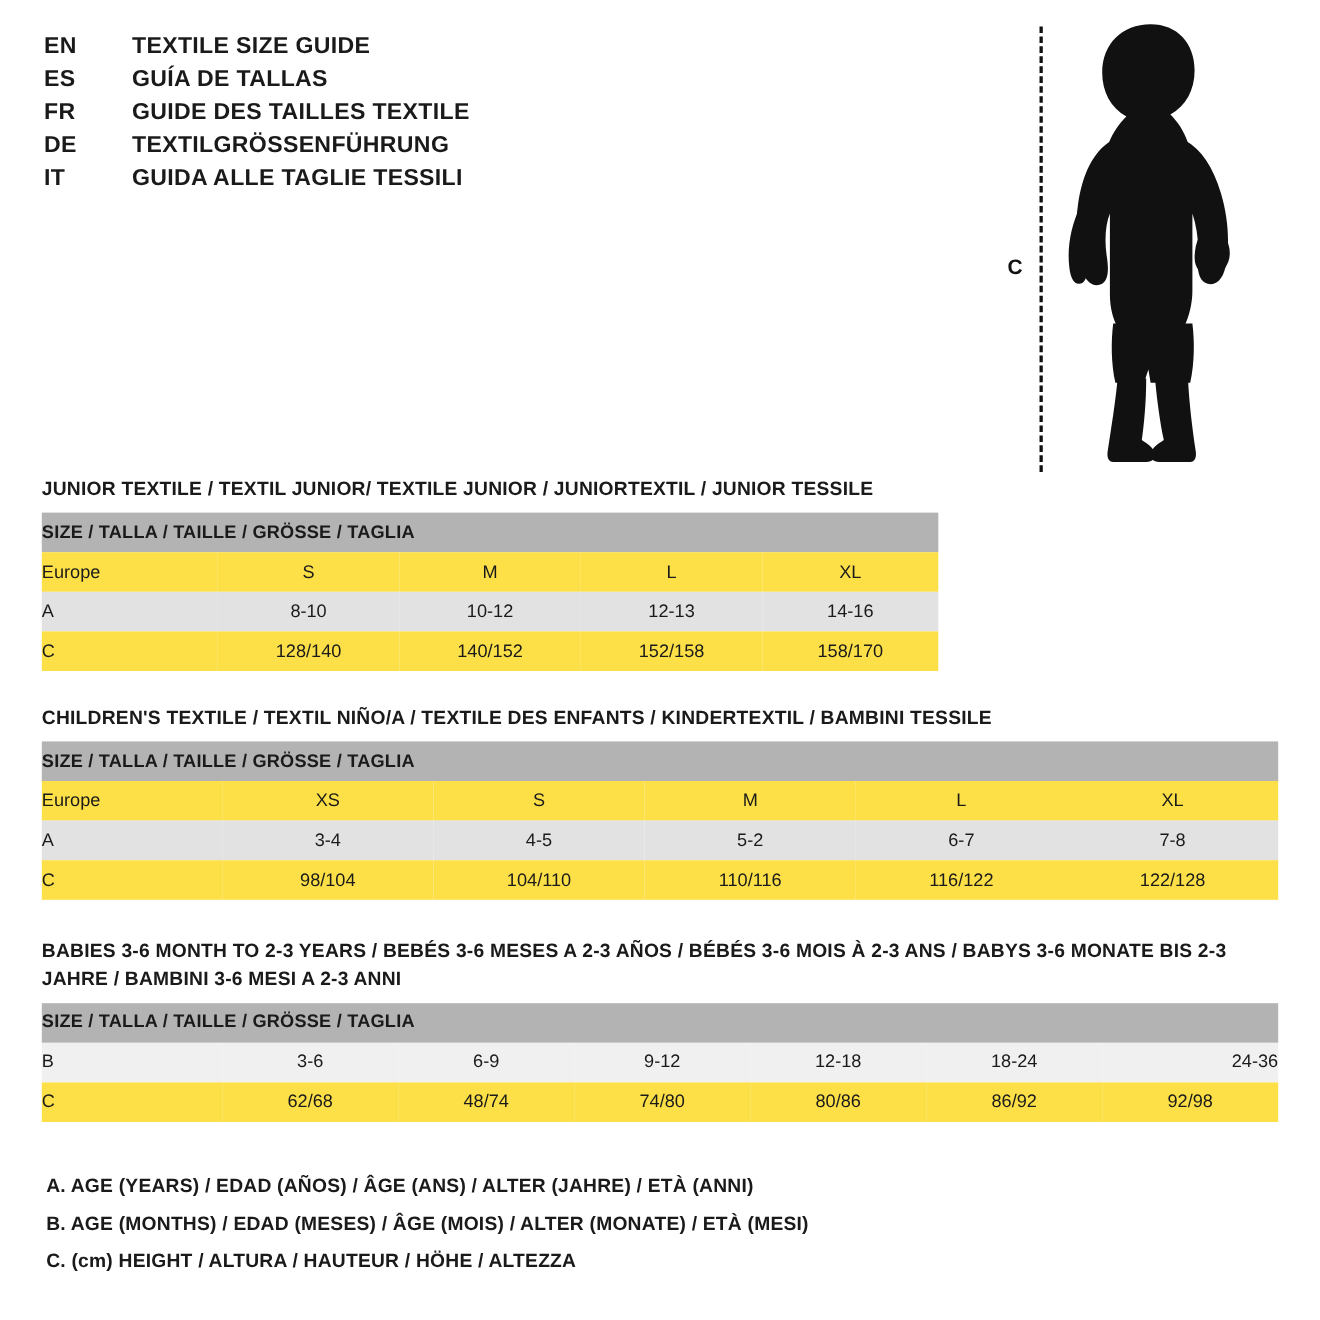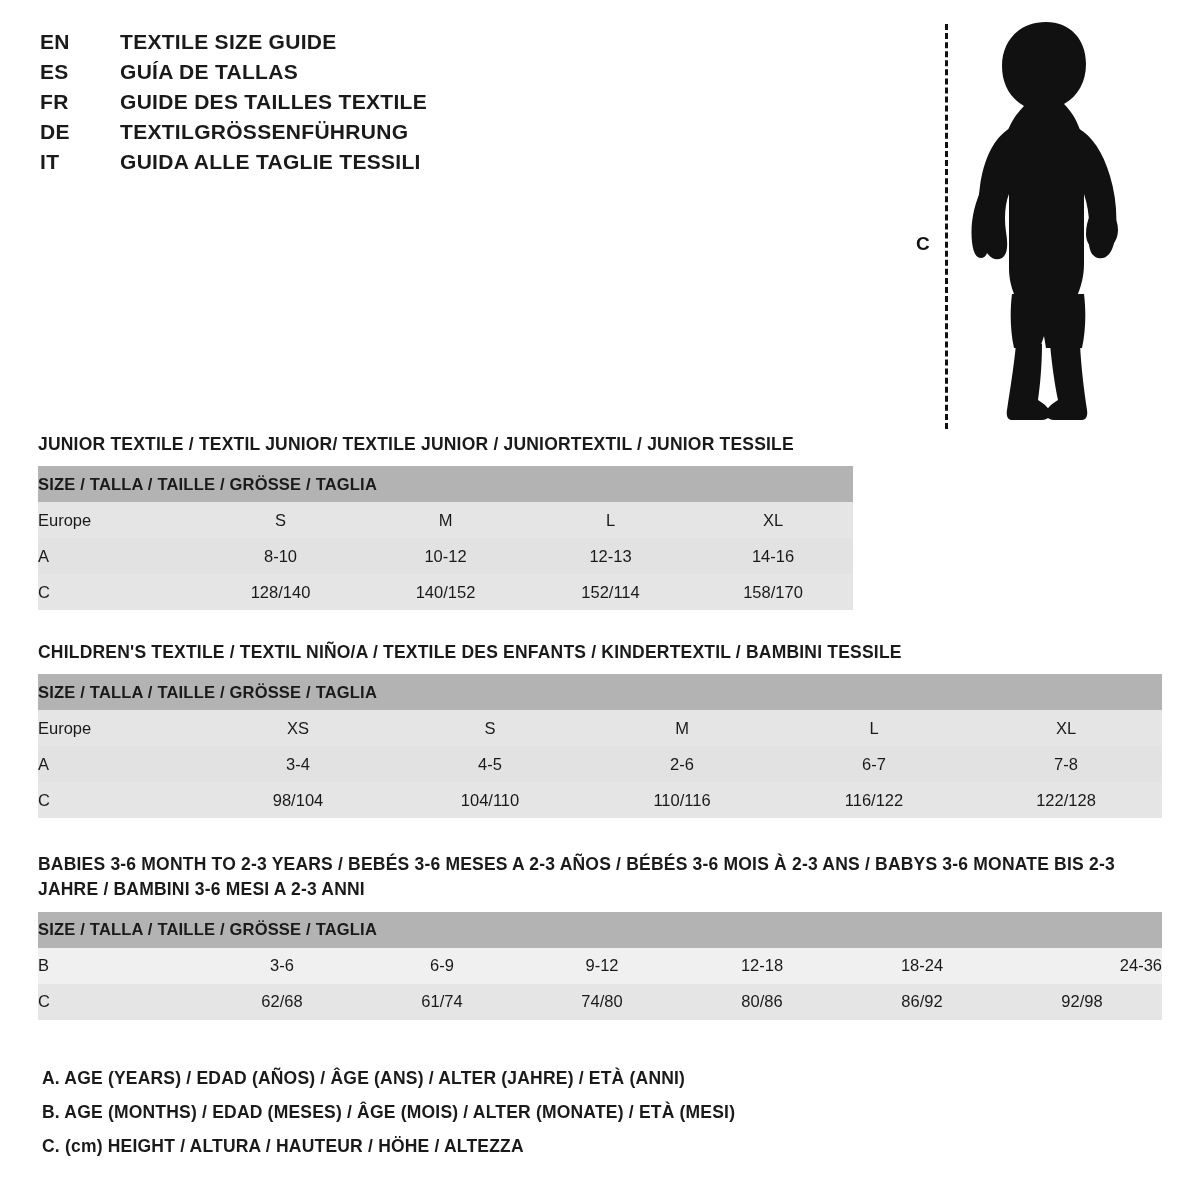--- a/index.html
+++ b/index.html
@@ -105,21 +105,21 @@
   }
   .row-head td {
     background: #b3b3b3;
     font-weight: bold;
     letter-spacing: 0.2px;
     padding-left: 8px;
     font-size: 16.5px;
   }
   .row-zebra-light td { background: #f0f0f0; }
   .row-zebra-dark td  { background: #e2e2e2; }
-  .row-white td       { background: #e5e5e5; }
+  .row-white td       { background: #fde047; }
   .cell-label {
     padding-left: 8px;
     text-align: left;
     white-space: nowrap;
   }
   .cell-val {
     text-align: center;
     white-space: nowrap;
   }
 
@@ -209,21 +209,21 @@
         <td class="cell-label">A</td>
         <td class="cell-val">8-10</td>
         <td class="cell-val">10-12</td>
         <td class="cell-val">12-13</td>
         <td class="cell-val">14-16</td>
       </tr>
       <tr class="row-white">
         <td class="cell-label">C</td>
         <td class="cell-val">128/140</td>
         <td class="cell-val">140/152</td>
-        <td class="cell-val">152/114</td>
+        <td class="cell-val">152/158</td>
         <td class="cell-val">158/170</td>
       </tr>
     </tbody>
       </table>
   </div>
 
   <div class="section" style="top:640px;">
     <div class="section-title">CHILDREN'S TEXTILE / TEXTIL NIÑO/A / TEXTILE DES ENFANTS / KINDERTEXTIL / BAMBINI TESSILE</div>
     <table class="size-table" style="width:1124px;">
       <tbody>
@@ -235,21 +235,21 @@
         <td class="cell-val" style="width:192px;">XS</td>
         <td class="cell-val" style="width:192px;">S</td>
         <td class="cell-val" style="width:192px;">M</td>
         <td class="cell-val" style="width:192px;">L</td>
         <td class="cell-val" style="width:192px;">XL</td>
       </tr>
       <tr class="row-zebra-dark">
         <td class="cell-label">A</td>
         <td class="cell-val">3-4</td>
         <td class="cell-val">4-5</td>
-        <td class="cell-val">2-6</td>
+        <td class="cell-val">5-2</td>
         <td class="cell-val">6-7</td>
         <td class="cell-val">7-8</td>
       </tr>
       <tr class="row-white">
         <td class="cell-label">C</td>
         <td class="cell-val">98/104</td>
         <td class="cell-val">104/110</td>
         <td class="cell-val">110/116</td>
         <td class="cell-val">116/122</td>
         <td class="cell-val">122/128</td>
@@ -270,21 +270,21 @@
         <td class="cell-val" style="width:160px;">3-6</td>
         <td class="cell-val" style="width:160px;">6-9</td>
         <td class="cell-val" style="width:160px;">9-12</td>
         <td class="cell-val" style="width:160px;">12-18</td>
         <td class="cell-val" style="width:160px;">18-24</td>
         <td class="cell-val" style="width:160px;text-align:right;">24-36</td>
       </tr>
       <tr class="row-white">
         <td class="cell-label">C</td>
         <td class="cell-val">62/68</td>
-        <td class="cell-val">61/74</td>
+        <td class="cell-val">48/74</td>
         <td class="cell-val">74/80</td>
         <td class="cell-val">80/86</td>
         <td class="cell-val">86/92</td>
         <td class="cell-val">92/98</td>
       </tr>
     </tbody>
       </table>
   </div>
 
   <div class="legend">

